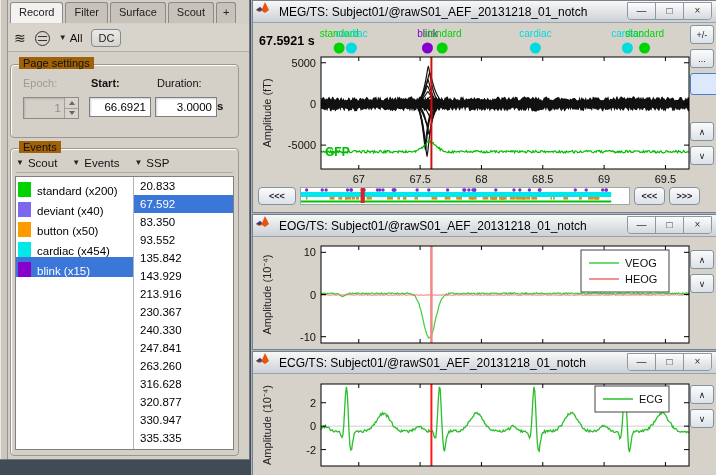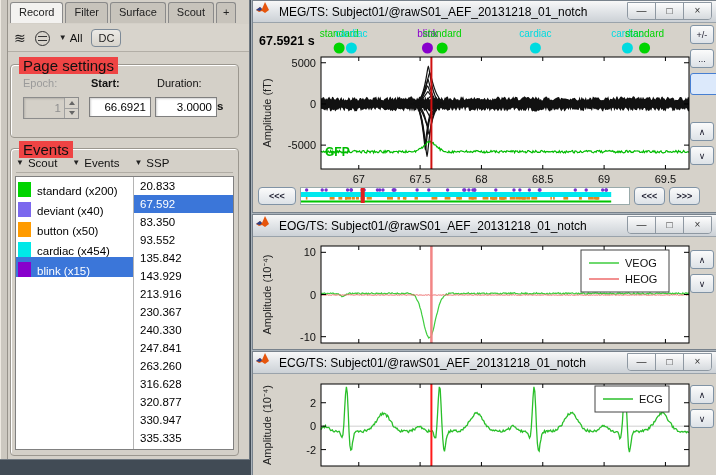--- a/index.html
+++ b/index.html
@@ -17,21 +17,21 @@
   .toolbar{position:absolute;left:14px;top:27px;height:22px;display:flex;align-items:center;gap:9px;}
   .tbicon{font-size:14px;color:#222;line-height:1;}
   .circle-icon{width:13px;height:13px;border:1.5px solid #333;border-radius:50%;position:relative;display:inline-block;}
   .circle-icon::before{content:"";position:absolute;left:2px;right:2px;top:4px;border-top:1.5px solid #333;}
   .circle-icon::after{content:"";position:absolute;left:2px;right:2px;top:8px;border-top:1.5px solid #333;}
   .tb-dd{display:flex;align-items:center;gap:3px;font-size:11.5px;color:#111;}
   .dd-arrow{font-size:8px;color:#222;line-height:1;}
   .dc-btn{font-family:"Liberation Sans",sans-serif;font-size:11px;color:#222;background:linear-gradient(#eceae6,#d8d4cc);border:1px solid #7d8a97;border-radius:4px;padding:2px 6px;}
 
   .gbox{position:absolute;border:1px solid #9b978f;border-radius:4px;box-shadow:inset 1px 1px 0 #ffffff;}
-  .gtitle{position:absolute;top:-8px;left:8px;background:#ef4444;padding:0 4px;font-size:15px;color:#111;}
+  .gtitle{position:absolute;top:-8px;left:8px;background:#a16207;padding:0 4px;font-size:11px;color:#111;}
   #gbox-page{left:10px;top:64px;width:227px;height:72px;}
   .pslabel{position:absolute;font-size:11px;color:#111;}
   .pslabel.dim{color:#9a9a9a;}
   .field{position:absolute;height:18px;background:#fff;border:1px solid #7f7f7f;box-shadow:inset 1px 1px 2px rgba(0,0,0,.18);font-size:11.5px;text-align:right;padding:0 4px;font-family:"Liberation Sans",sans-serif;color:#000;}
   .spinner{position:absolute;left:12px;top:32px;width:54px;height:20px;background:#d4d0c8;border:1px solid #8c8c8c;box-shadow:inset 1px 1px 2px rgba(0,0,0,.15);display:flex;align-items:center;}
   .spin-val{flex:1;text-align:right;font-size:11.5px;color:#8f8f8f;padding-right:3px;}
   .spin-btns{width:13px;height:100%;display:flex;flex-direction:column;border-left:1px solid #a0a0a0;}
   .spin-b{flex:1;display:flex;align-items:center;justify-content:center;background:#d8d4cc;border-bottom:1px solid #a0a0a0;}
   .spin-b:last-child{border-bottom:none;}
   .tri-up{width:0;height:0;border-left:3px solid transparent;border-right:3px solid transparent;border-bottom:4px solid #666;}

